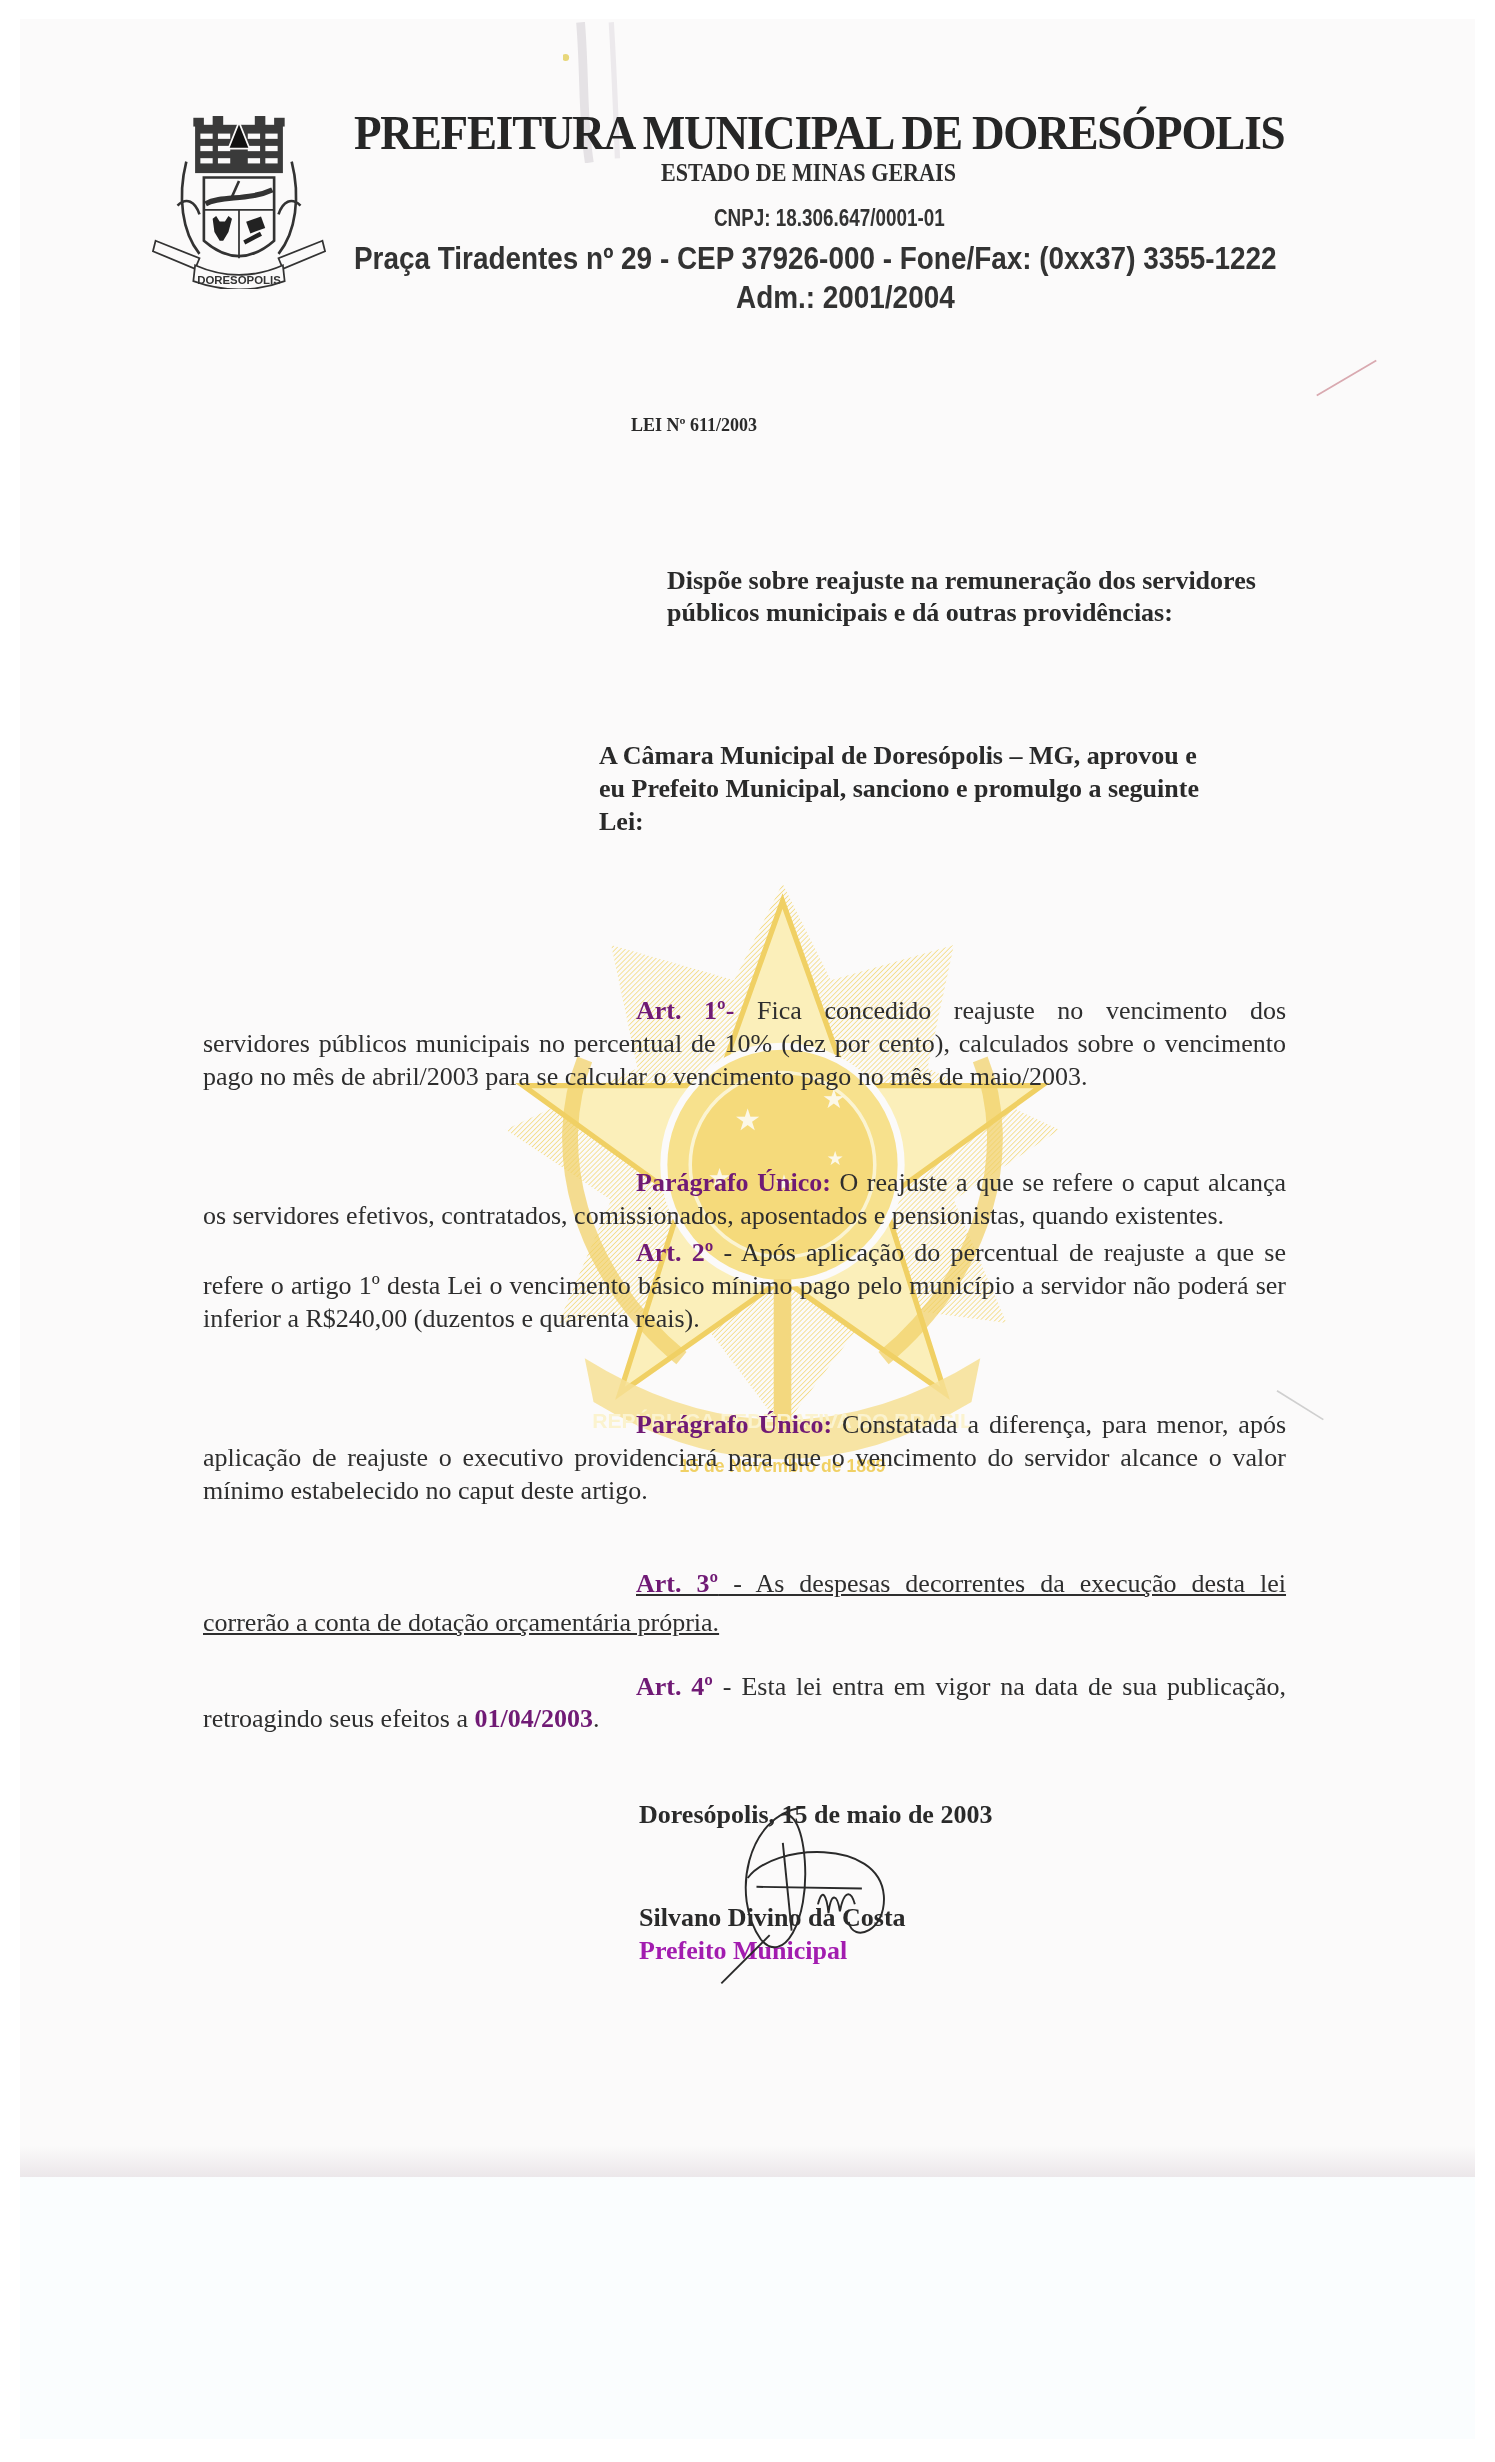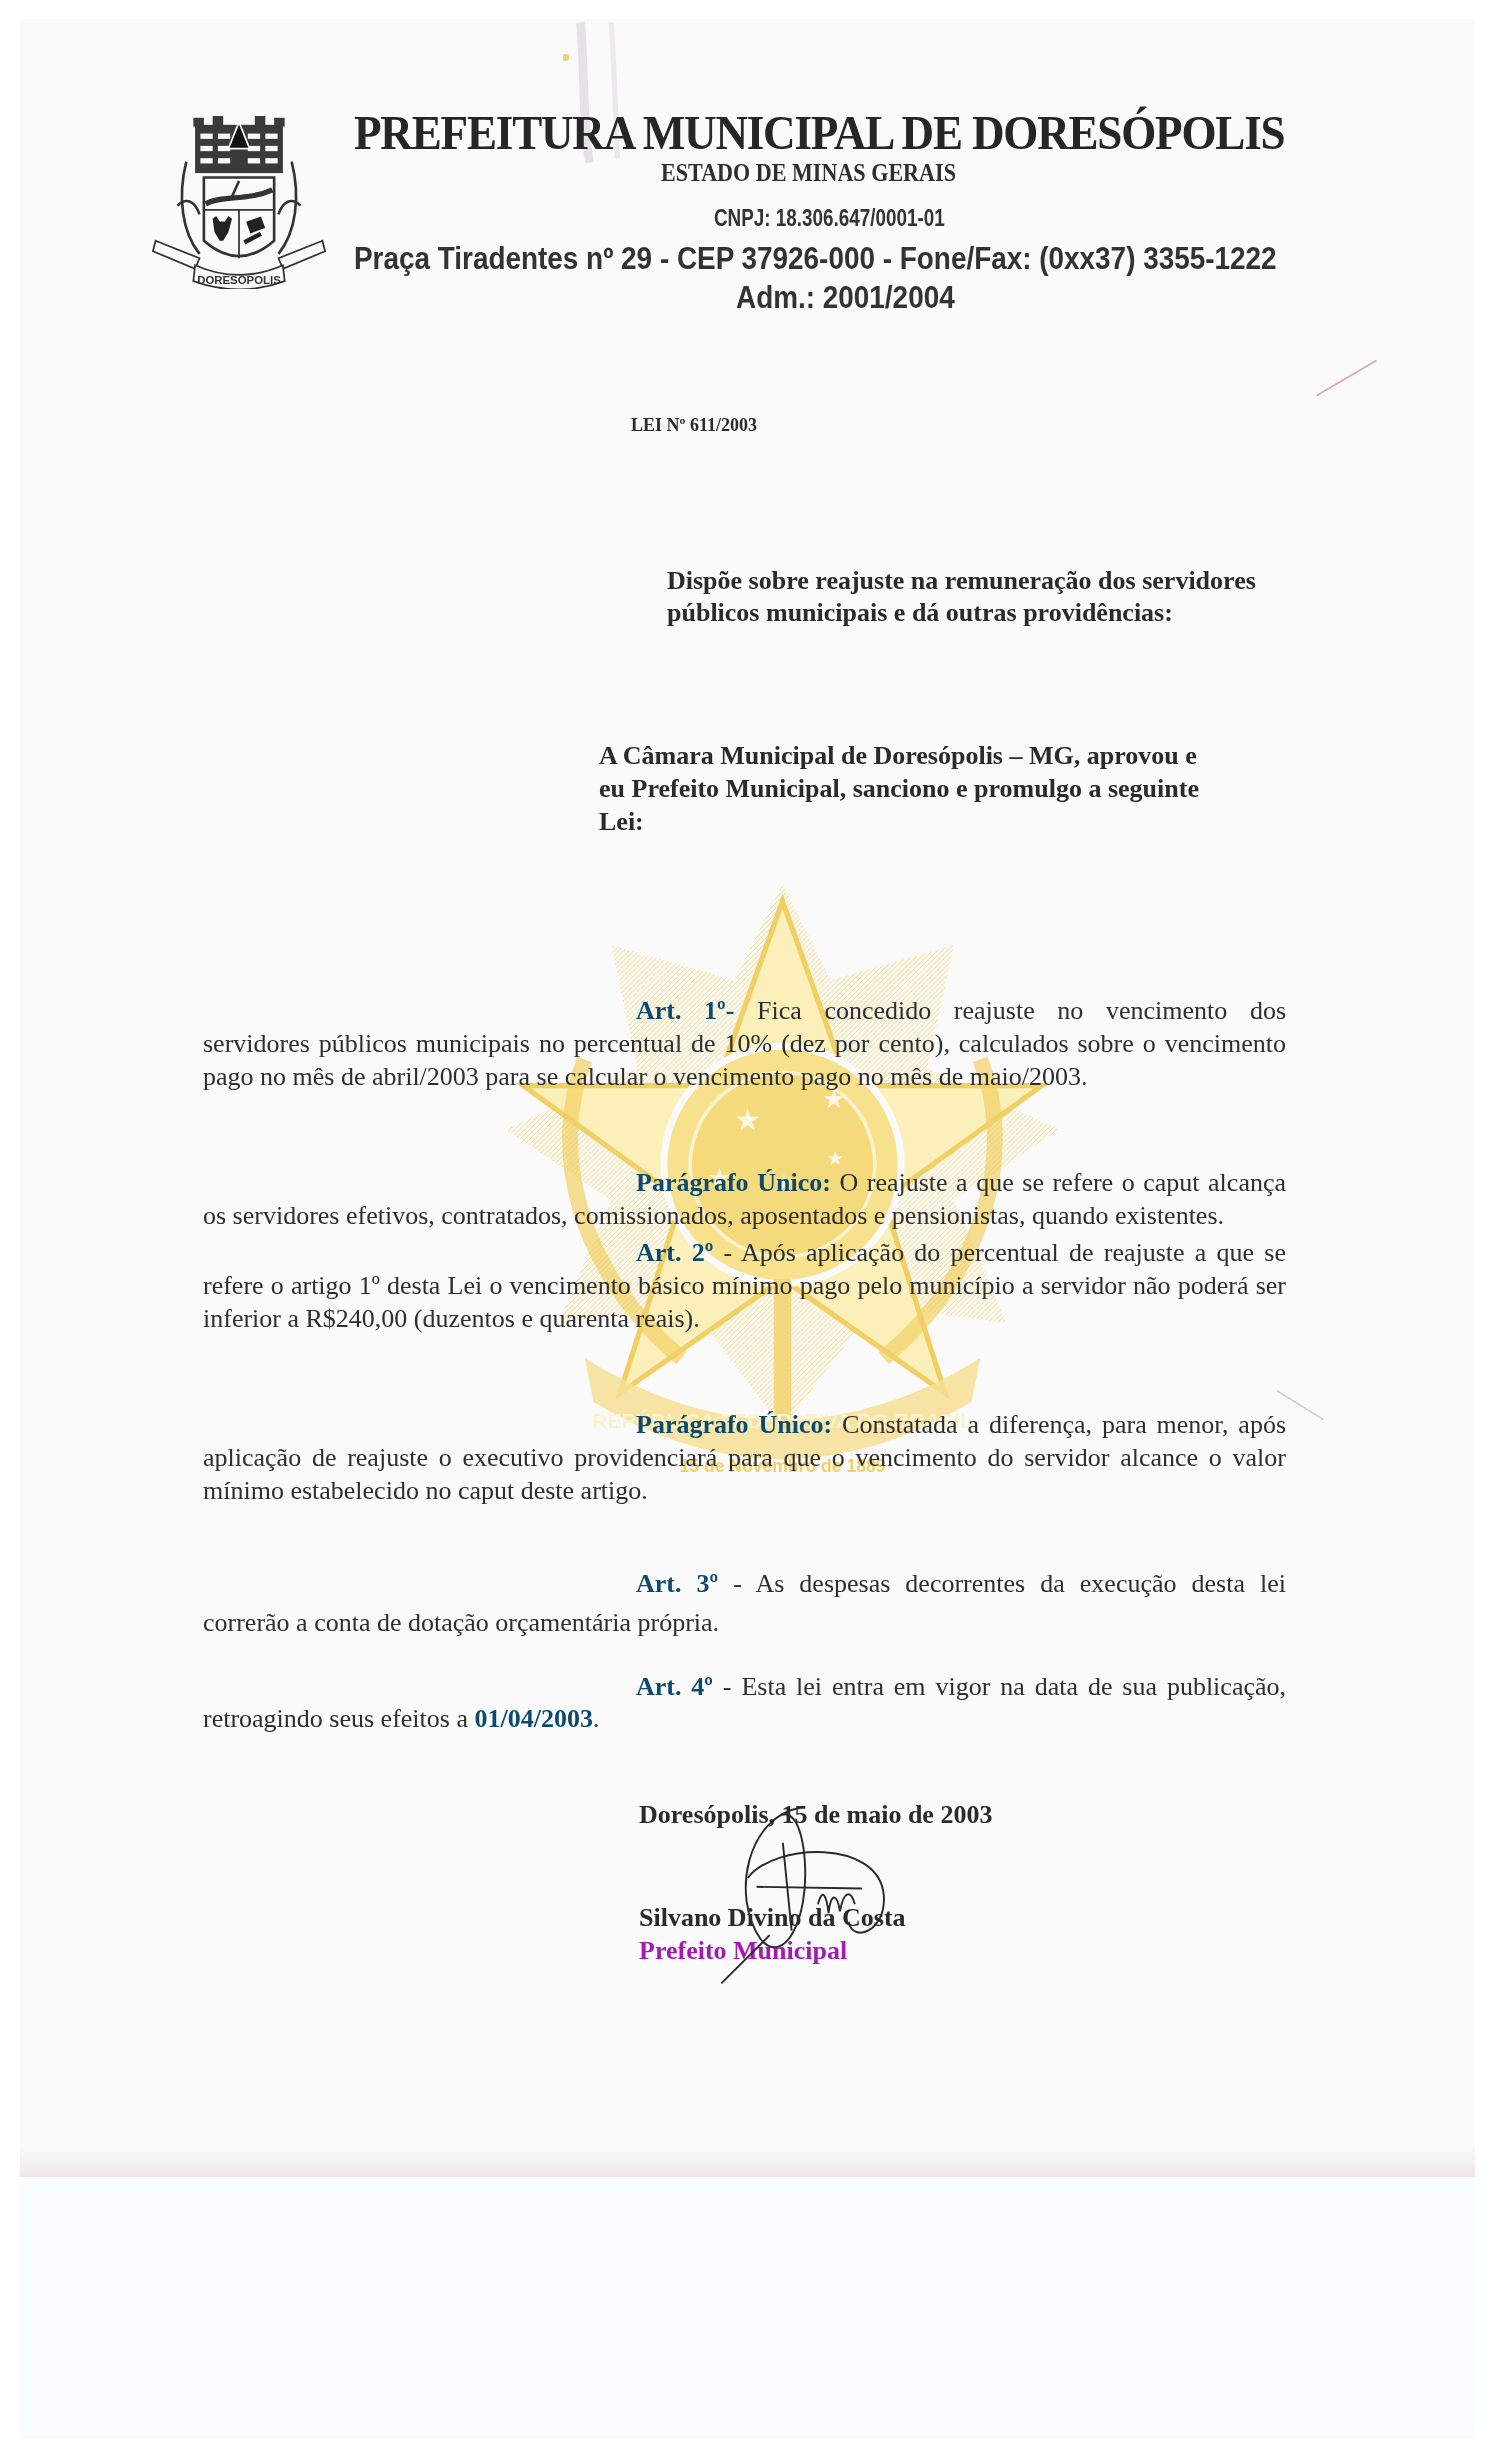--- a/index.html
+++ b/index.html
@@ -52,26 +52,26 @@
   .law-number { left: 631px; top: 415px; font-size: 18px; font-weight: bold; color: #2a2a2a; }
   .ementa { position: absolute; left: 631px; top: 565px; width: 598px; font-size: 26px; font-weight: bold; line-height: 32px; color: #2a2a2a; margin-left: 36px; }
   .preamble { position: absolute; left: 599px; top: 739px; width: 616px; font-size: 26px; font-weight: bold; line-height: 33px; color: #2a2a2a; }
 
   
   .seal { position: absolute; left: 479px; top: 866px; width: 607px; height: 624px; opacity: 0.85; }
 
   
   .para { position: absolute; left: 203px; width: 1083px; font-size: 26px; line-height: 33px; color: #2e2e2e; text-align: justify; }
   .para .lead { display: inline-block; width: 433px; }
-  .para b { font-weight: bold; color: #0c4a6e; }
+  .para b { font-weight: bold; color: #701a75; }
   .p-art1 { top: 994px; }
   .p-par1 { top: 1166px; }
   .p-art2 { top: 1236px; font-family: Liberation Serif, serif; }
   .p-par2 { top: 1408px; }
-  .p-art3 { top: 1564px; line-height: 39px; }
+  .p-art3 { top: 1564px; line-height: 39px; text-decoration: underline; }
   .p-art4 { top: 1671px; line-height: 32px; }
 
   
   .sig-date { left: 639px; top: 1800px; font-size: 26px; font-weight: bold; color: #2a2a2a; }
   .sig-name { left: 639px; top: 1903px; font-size: 26px; font-weight: bold; color: #2a2a2a; }
   .sig-role { left: 639px; top: 1936px; font-size: 26px; font-weight: bold; color: #a21caf; }
   .signature { position: absolute; left: 695px; top: 1790px; width: 202px; height: 198px; }
 
   .mark { position: absolute; }
 </style>

